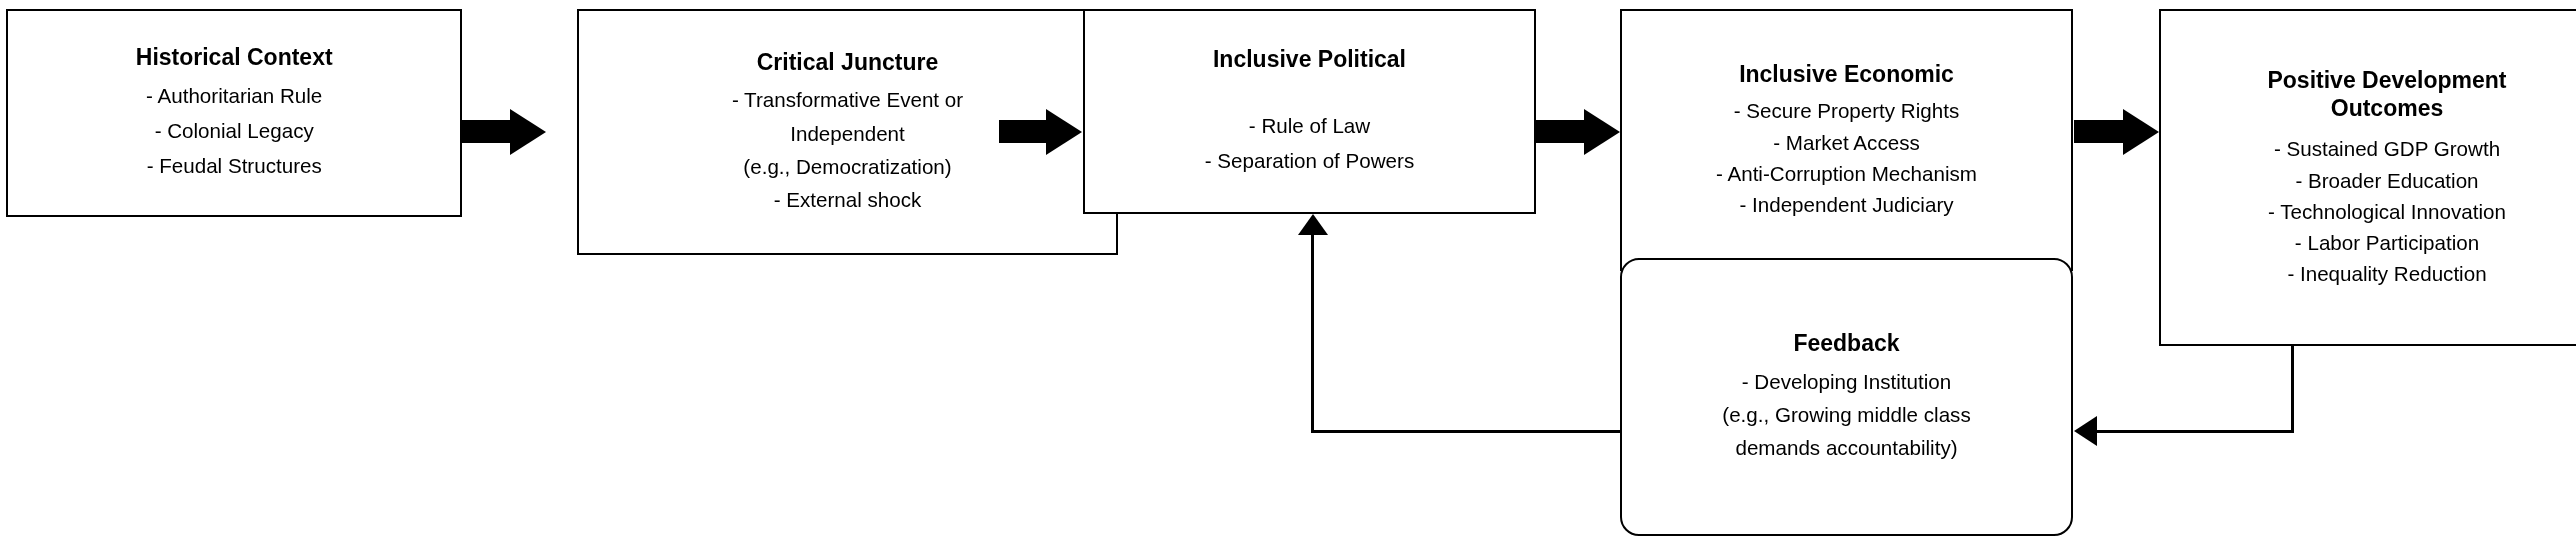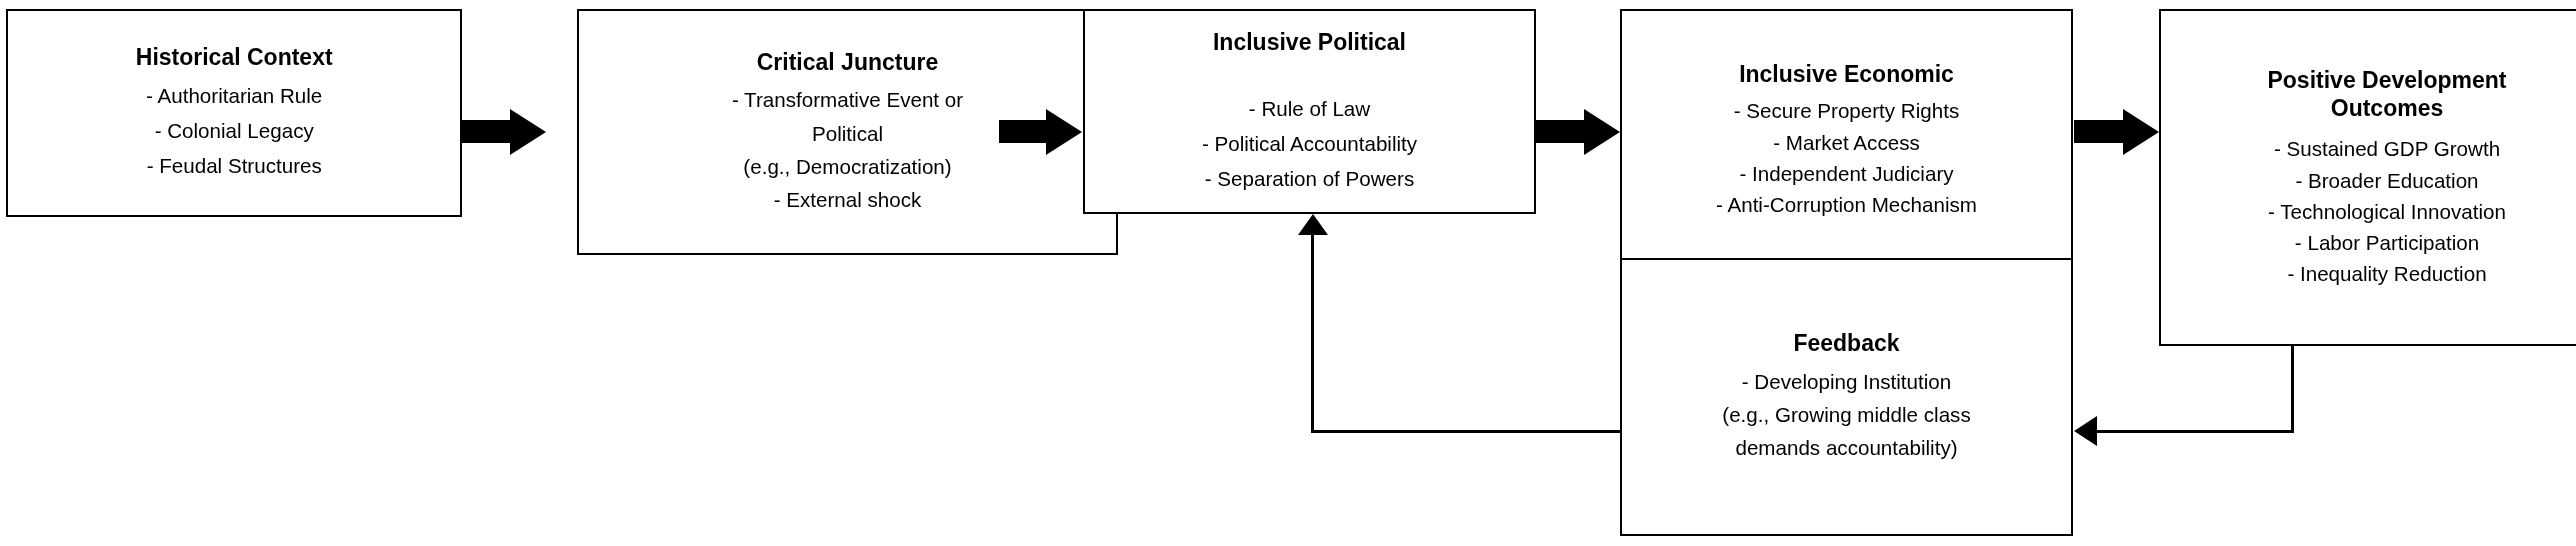--- a/index.html
+++ b/index.html
@@ -47,21 +47,21 @@
     font-size: 20.6px;
     line-height: 1.30;
     white-space: nowrap;
   }
   
   #node-historical-context { left: 6.2px;   top: 9.3px;  width: 456px; height: 208px; }
   #node-critical-juncture  { left: 546px; top: 9.3px;  width: 541px; height: 246px; margin-left: 31px; }
   #node-inclusive-political{ left: 1083px; top: 9.3px;  width: 453px; height: 205px; gap: 28px; }
   #node-inclusive-economic { left: 1620px; top: 9.3px;  width: 453px; height: 262px; }
   #node-positive-outcomes  { left: 2159px; top: 9.3px;  width: 456px; height: 337px; }
-  #node-feedback           { left: 1620px; top: 258px; width: 453px; height: 278px; }
+  #node-feedback           { left: 1620px; top: 258px; width: 453px; height: 278px; border-radius: 19px; }
 
   #node-positive-outcomes .node-title { margin-bottom: 11.3px; }
   #node-critical-juncture .node-item,
   #node-feedback .node-item { line-height: 1.62; }
   #node-historical-context .node-item,
   #node-inclusive-political .node-item { line-height: 1.70; }
   #node-inclusive-economic .node-item { line-height: 1.52; }
   #node-positive-outcomes .node-item { line-height: 1.52; }
 
   
@@ -128,42 +128,41 @@
       <div class="node-item">- Authoritarian Rule</div>
       <div class="node-item">- Colonial Legacy</div>
       <div class="node-item">- Feudal Structures</div>
     </div>
   </div>
 
   <div class="node" id="node-critical-juncture">
     <div class="node-title">Critical Juncture</div>
     <div class="node-items">
       <div class="node-item">- Transformative Event or</div>
-      <div class="node-item">Political</div>
+      <div class="node-item">Independent</div>
       <div class="node-item">(e.g., Democratization)</div>
       <div class="node-item">- External shock</div>
     </div>
   </div>
 
   <div class="node" id="node-inclusive-political">
     <div class="node-title">Inclusive Political</div>
     <div class="node-items">
       <div class="node-item">- Rule of Law</div>
-      <div class="node-item">- Political Accountability</div>
       <div class="node-item">- Separation of Powers</div>
     </div>
   </div>
 
   <div class="node" id="node-inclusive-economic">
     <div class="node-title">Inclusive Economic</div>
     <div class="node-items">
       <div class="node-item">- Secure Property Rights</div>
       <div class="node-item">- Market Access</div>
+      <div class="node-item">- Anti-Corruption Mechanism</div>
       <div class="node-item">- Independent Judiciary</div>
-      <div class="node-item">- Anti-Corruption Mechanism</div>
     </div>
   </div>
 
   <div class="node" id="node-positive-outcomes">
     <div class="node-title">Positive Development
 Outcomes</div>
     <div class="node-items">
       <div class="node-item">- Sustained GDP Growth</div>
       <div class="node-item">- Broader Education</div>
       <div class="node-item">- Technological Innovation</div>

